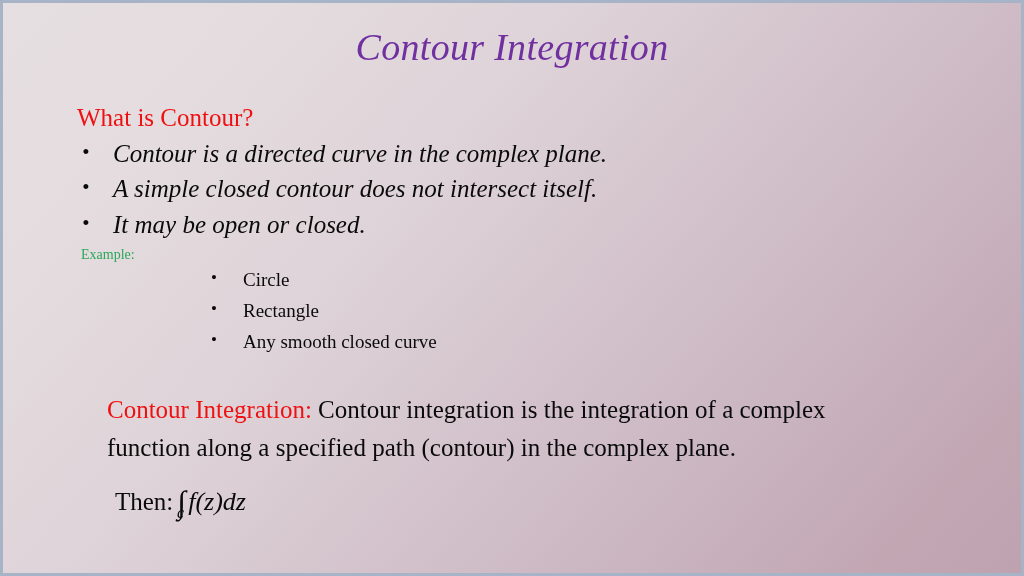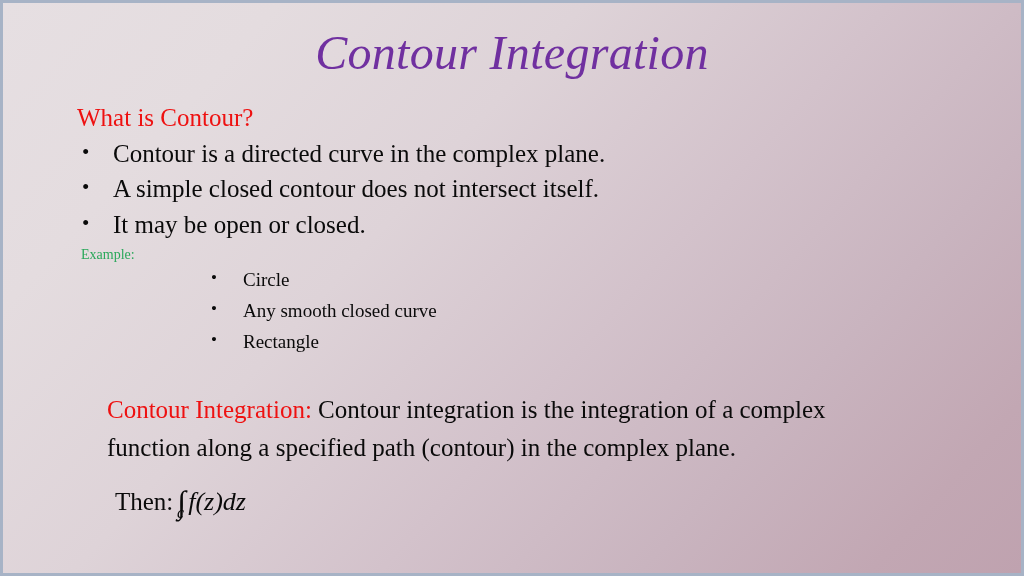--- a/index.html
+++ b/index.html
@@ -32,21 +32,21 @@
   }
 
   .slide-title {
     position: absolute;
     top: 25px;
     left: 0;
     width: 100%;
     text-align: center;
     color: #7030a0;
     font-style: italic;
-    font-size: 48px;
+    font-size: 38px;
     line-height: 1.05;
     letter-spacing: 0.3px;
     white-space: nowrap;
   }
 
   .content {
     position: absolute;
     top: 100px;
     left: 0;
     width: 100%;
@@ -60,20 +60,21 @@
     color: #ee1111;
     font-size: 25px;
     line-height: 1.22;
     margin: 0 0 2px 0;
   }
 
   .bullet-list {
     list-style: none;
     margin: 0;
     padding: 0;
+    font-style: italic;
   }
 
   .bullet-item {
     position: relative;
     font-size: 25px;
     line-height: 1.42;
     color: #0a0a0a;
     padding-left: 36px;
     margin: 0;
     white-space: nowrap;
@@ -189,22 +190,22 @@
       <ul class="bullet-list">
         <li class="bullet-item">Contour is a directed curve in the complex plane.</li>
         <li class="bullet-item">A simple closed contour does not intersect itself.</li>
         <li class="bullet-item">It may be open or closed.</li>
       </ul>
 
       <p class="example-label">Example:</p>
 
       <ul class="sub-list">
         <li class="sub-item">Circle</li>
+        <li class="sub-item">Rectangle</li>
         <li class="sub-item">Any smooth closed curve</li>
-        <li class="sub-item">Rectangle</li>
       </ul>
 
     </div>
 
     <div class="block-bottom">
 
       <p class="para">
         <span class="term-red">Contour Integration:</span><span> Contour integration is the integration of a complex function along a specified path (contour) in the complex plane.</span>
       </p>
 

